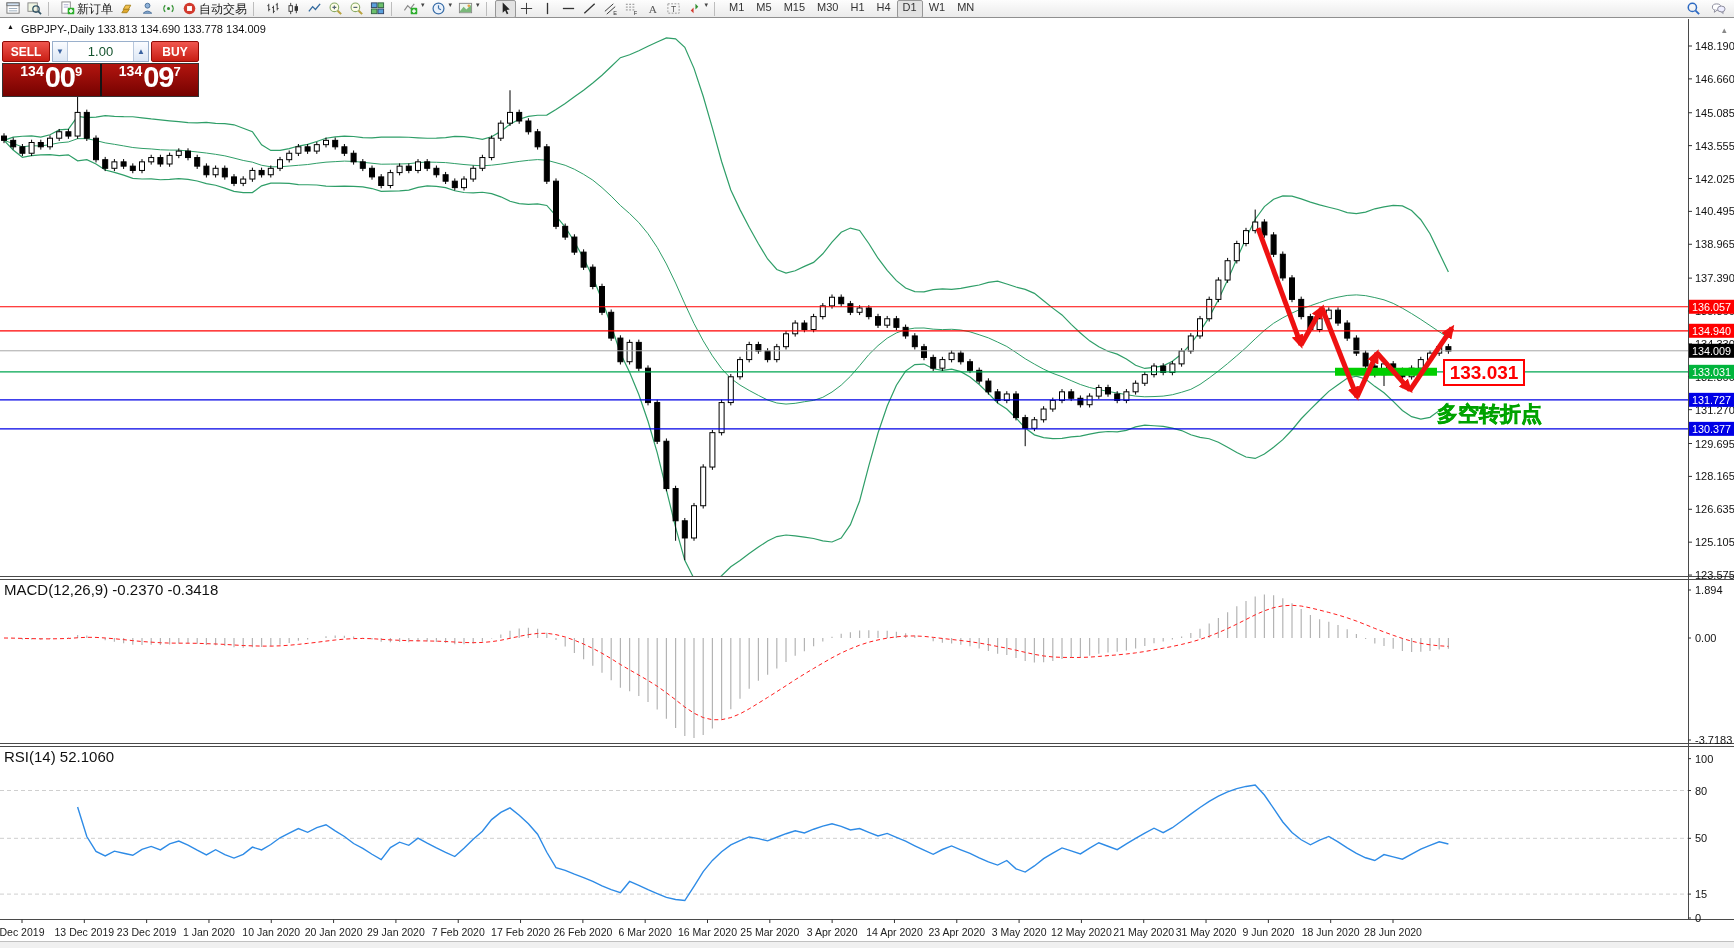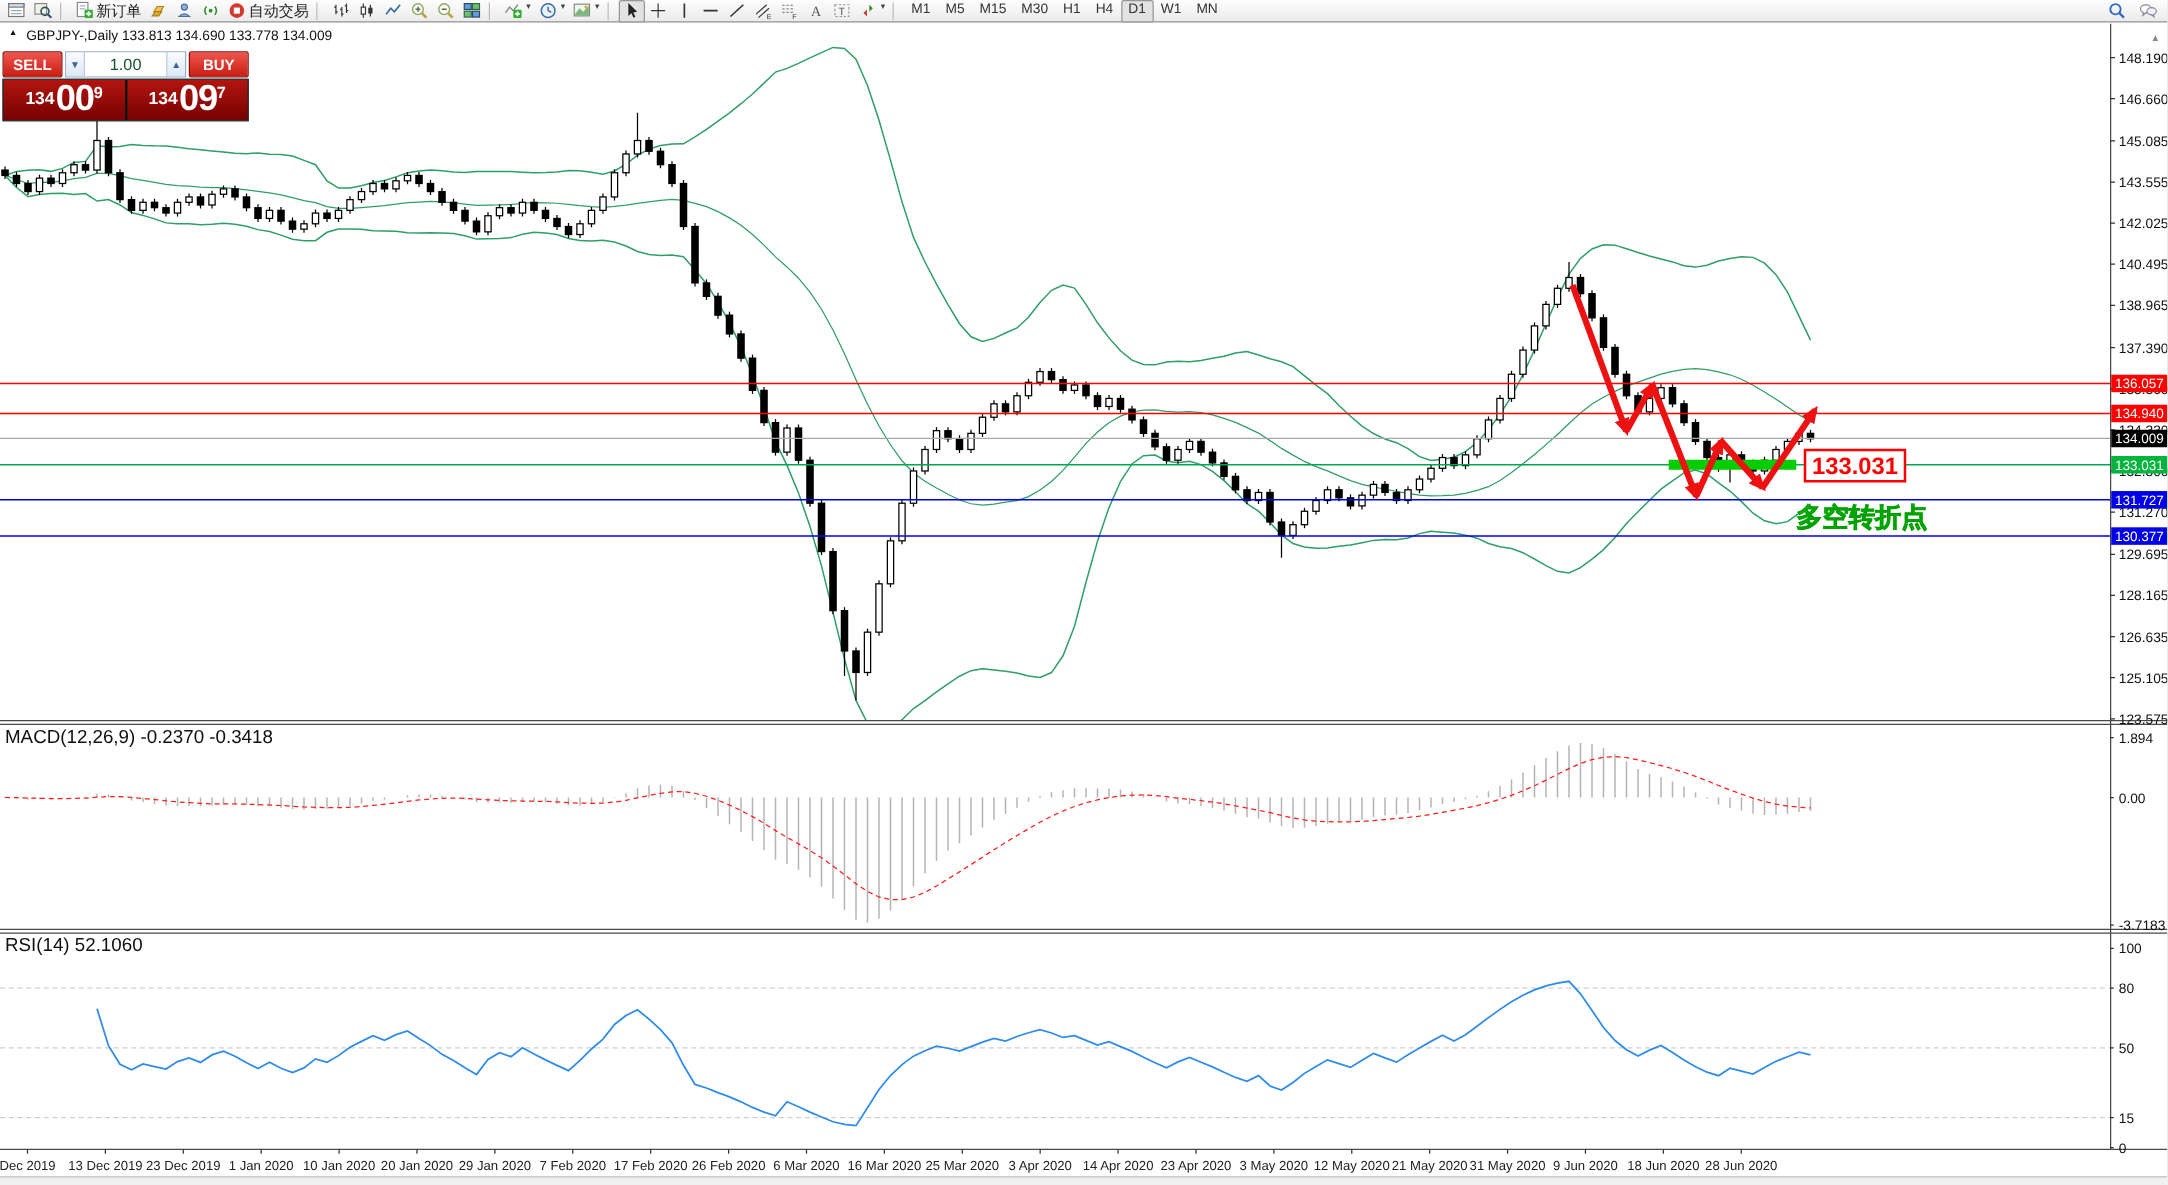--- a/index.html
+++ b/index.html
@@ -31,21 +31,21 @@
   .tp-sell,.tp-buy{width:48px;color:#fff;font-size:12px;font-weight:700;
      background:linear-gradient(#f0564e,#c81e14);border:1px solid #8e0b06;border-radius:2px;cursor:pointer;padding:0}
   .tp-vol{flex:1;display:flex;margin:0 2px;border:1px solid #9ab0cc;background:#fff}
   .tp-spin{width:15px;background:linear-gradient(#fafcff,#dde7f4);border:none;color:#3a62a0;font-size:8px;
      display:flex;align-items:center;justify-content:center;cursor:pointer;padding:0}
   .tp-spin.l{border-right:1px solid #b9c8dd}.tp-spin.r{border-left:1px solid #b9c8dd}
   .tp-input{flex:1;width:40px;border:none;text-align:center;font-size:13px;color:#14532d;padding:0;outline:none;
      font-family:"Liberation Sans",sans-serif}
   .tp-row2{display:flex;height:34px;background:#141414;margin-top:1px;border:1px solid #333;box-sizing:border-box}
   .tp-price{flex:1;background:linear-gradient(#b2150f,#760200);color:#fff;display:flex;
-     align-items:center;justify-content:center;padding-bottom:1px}
+     align-items:flex-start;justify-content:center;padding-bottom:1px}
   .tp-price.l{margin-right:1px}.tp-price.r{margin-left:1px}
   .tp-prefix{font-size:14px;font-weight:700;line-height:1;margin:0 1px 4px 0}
   .tp-main{font-size:29px;font-weight:700;line-height:.92;letter-spacing:-1px}
   .tp-sup{font-size:13px;font-weight:700;margin-bottom:13px}
   
   #chart-svg{position:absolute;left:0;top:0;z-index:1}
   #chart-svg text{font-family:"Liberation Sans",sans-serif}
 </style>
 </head>
 <body>

